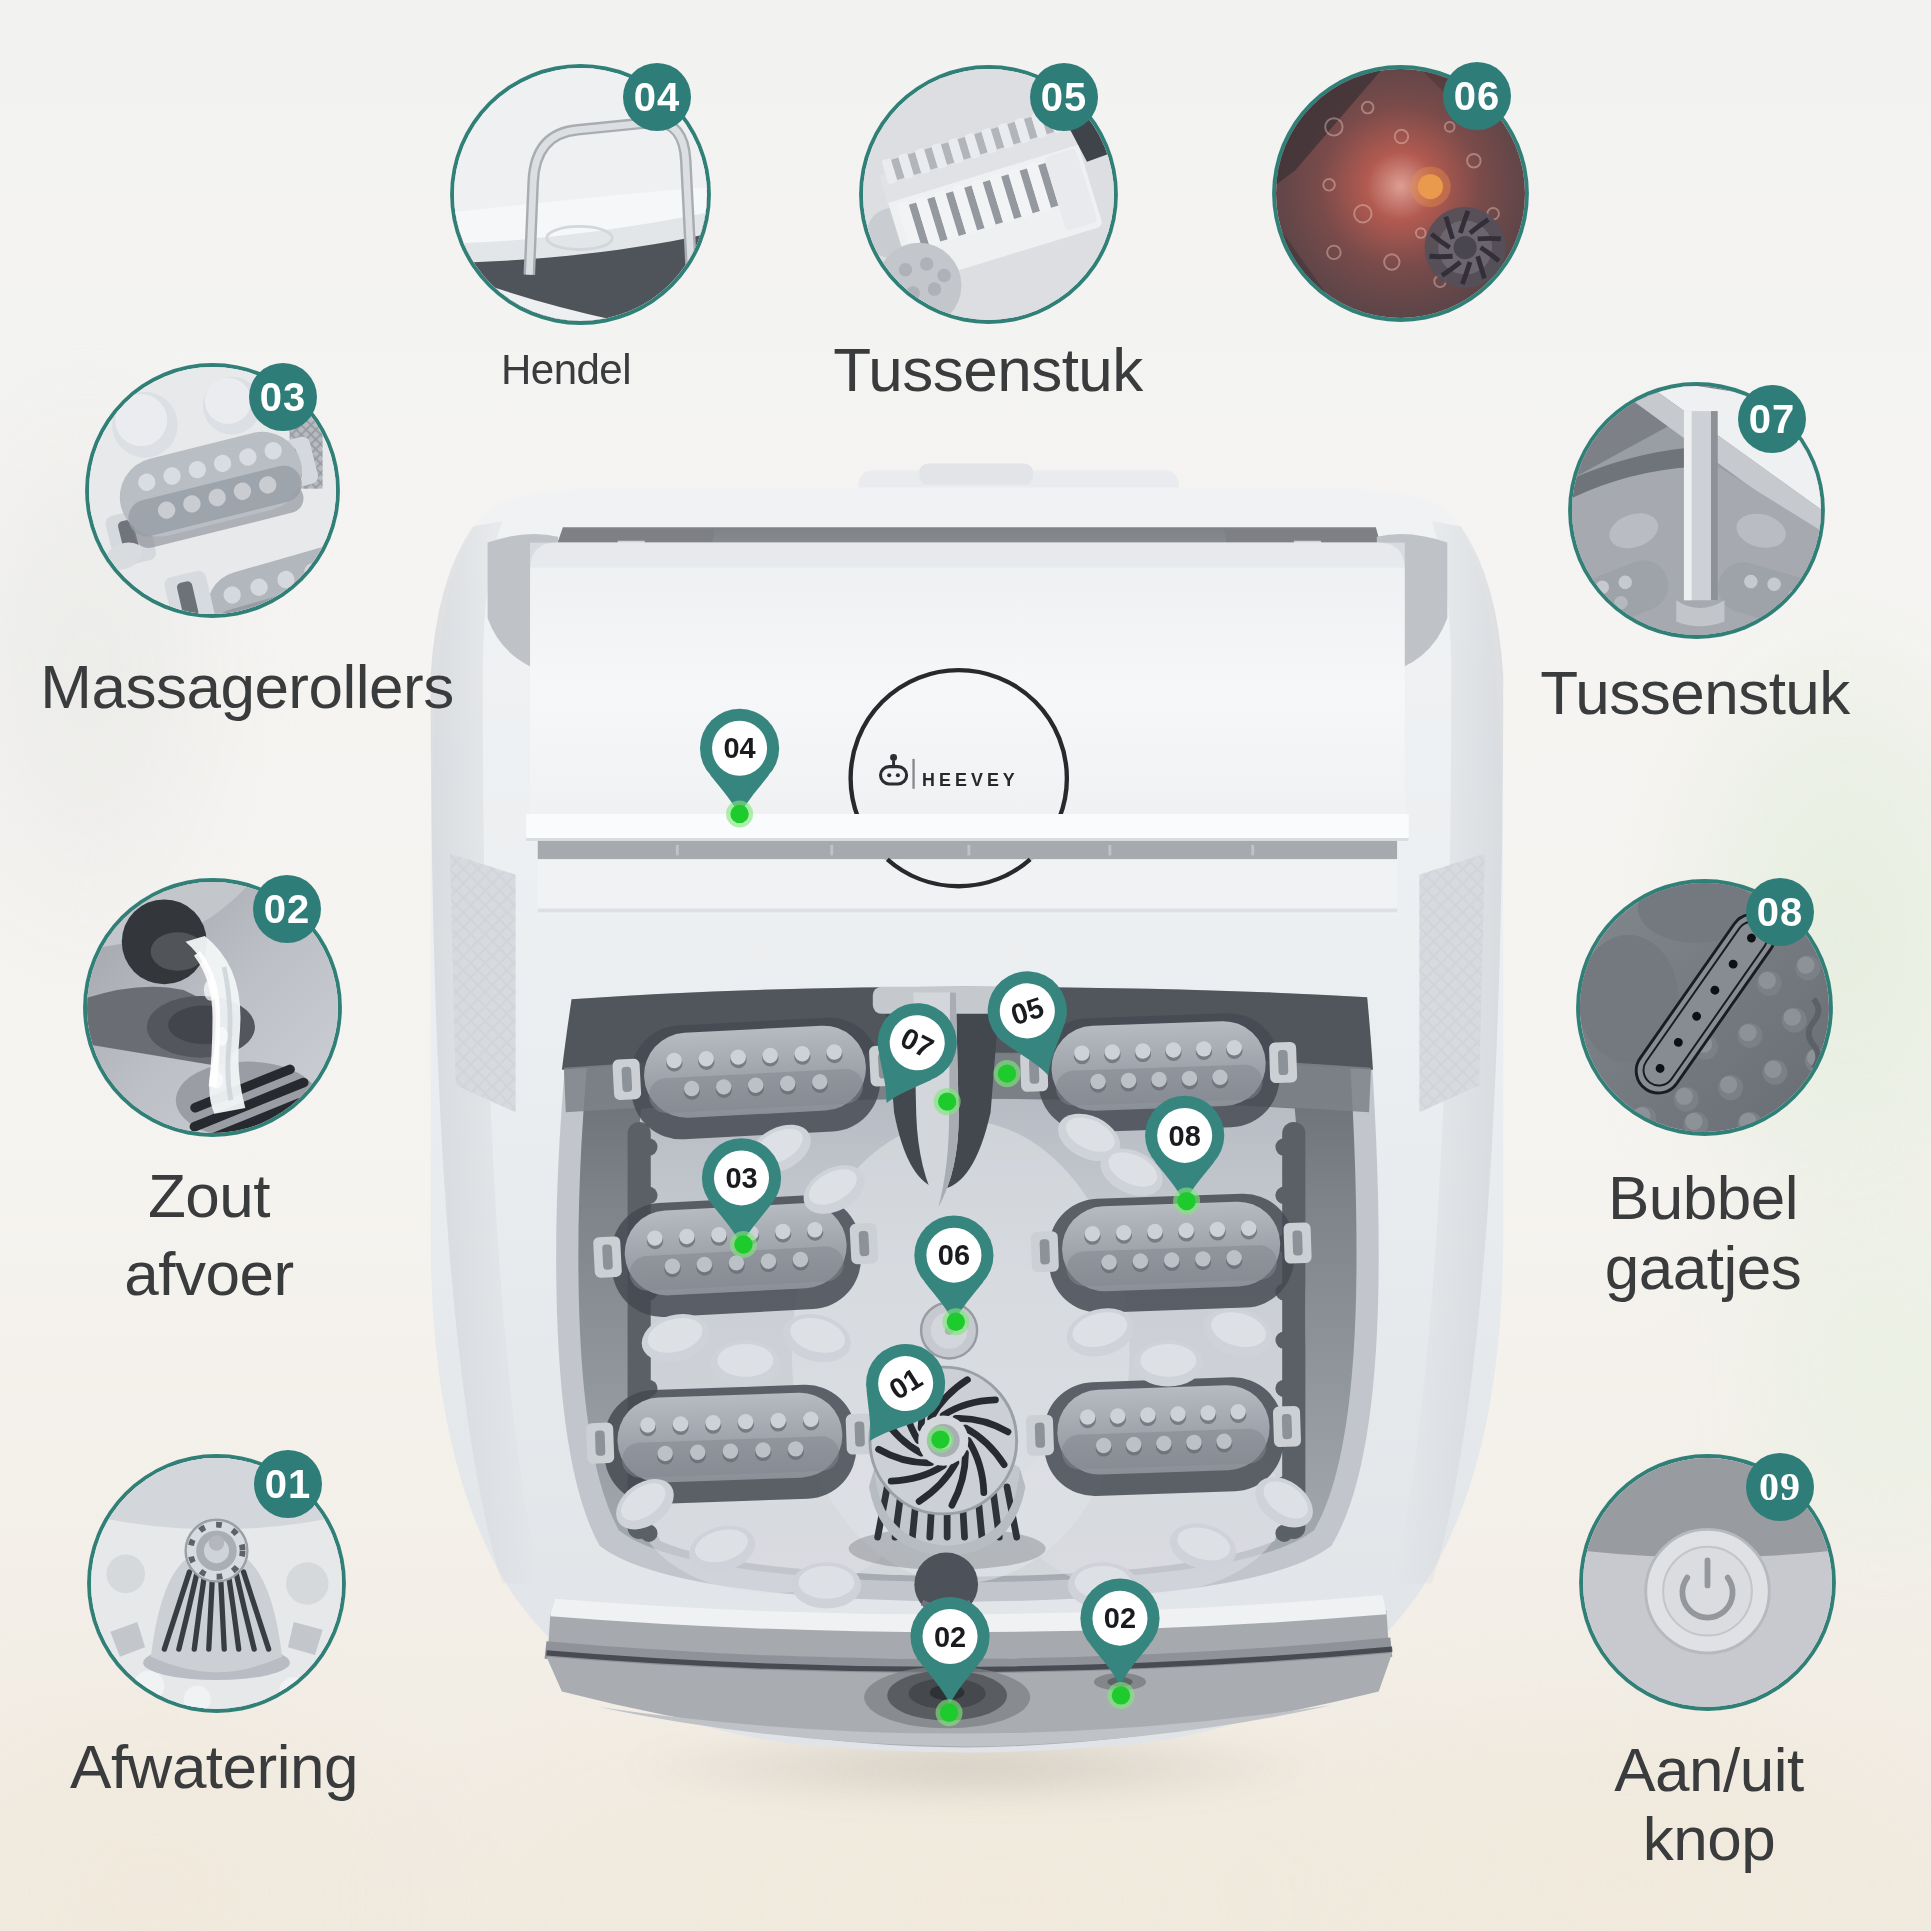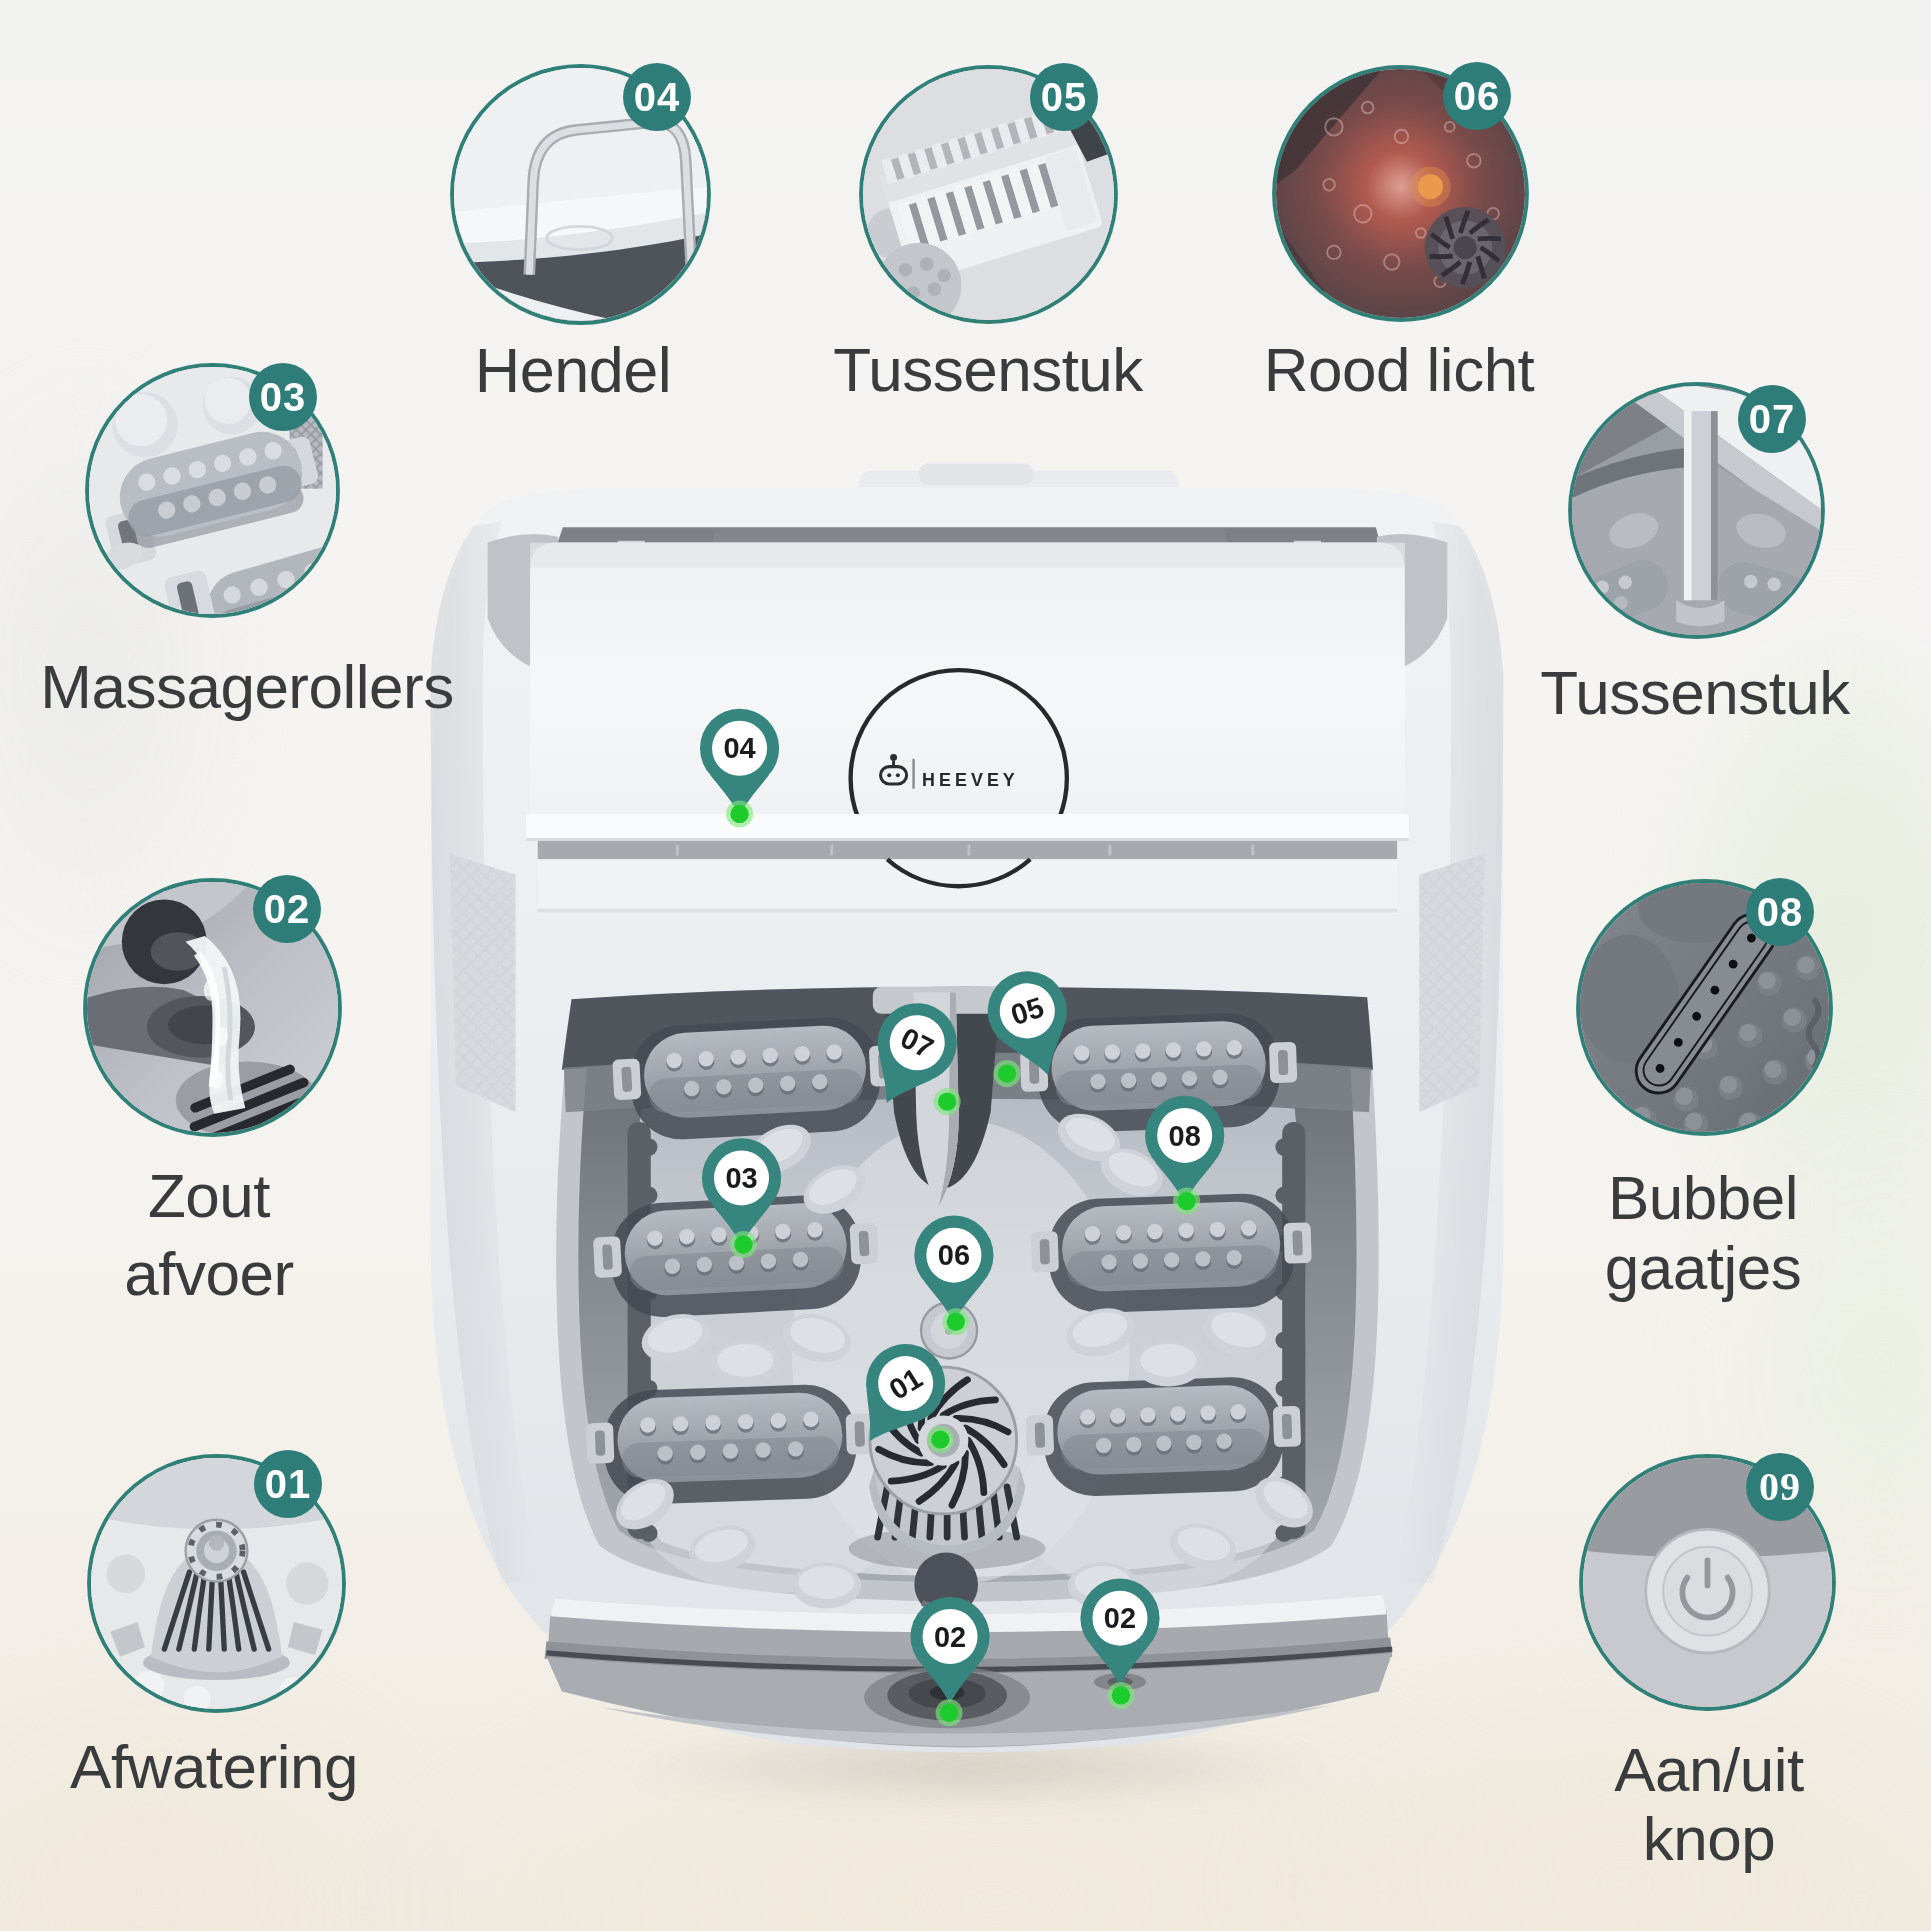--- a/index.html
+++ b/index.html
@@ -863,23 +863,22 @@
     </div>
 <div class="badge" style="left:623px;top:63px;">04</div>
 <div class="badge" style="left:1030px;top:63px;">05</div>
 <div class="badge" style="left:1443px;top:62px;">06</div>
 <div class="badge" style="left:249px;top:363px;">03</div>
 <div class="badge" style="left:1738px;top:385px;">07</div>
 <div class="badge" style="left:253px;top:875px;">02</div>
 <div class="badge" style="left:1746px;top:878px;">08</div>
 <div class="badge" style="left:254px;top:1450px;">01</div>
 <div class="badge" style="left:1746px;top:1453px;font-family:Liberation Serif, serif;">09</div>
-<div class="lbl" style="left:187px;top:370px;font-size:63px;">Hendel</div>
+<div class="lbl" style="left:180px;top:370px;font-size:42px;">Hendel</div>
 <div class="lbl" style="left:602px;top:370px;font-size:62px;">Tussenstuk</div>
-<div class="lbl" style="left:1013px;top:370px;font-size:62px;">Rood licht</div>
 <div class="lbl" style="left:-139px;top:687px;font-size:62px;">Massagerollers</div>
 <div class="lbl" style="left:1309px;top:693px;font-size:62px;">Tussenstuk</div>
 <div class="lbl" style="left:-177px;top:1196px;font-size:62px;">Zout</div>
 <div class="lbl" style="left:-177px;top:1274px;font-size:62px;">afvoer</div>
 <div class="lbl" style="left:1317px;top:1198px;font-size:62px;">Bubbel</div>
 <div class="lbl" style="left:1317px;top:1268px;font-size:62px;">gaatjes</div>
 <div class="lbl" style="left:-172px;top:1767px;font-size:62px;">Afwatering</div>
 <div class="lbl" style="left:1323px;top:1770px;font-size:62px;">Aan/uit</div>
 <div class="lbl" style="left:1323px;top:1839px;font-size:62px;">knop</div>
 </div>

